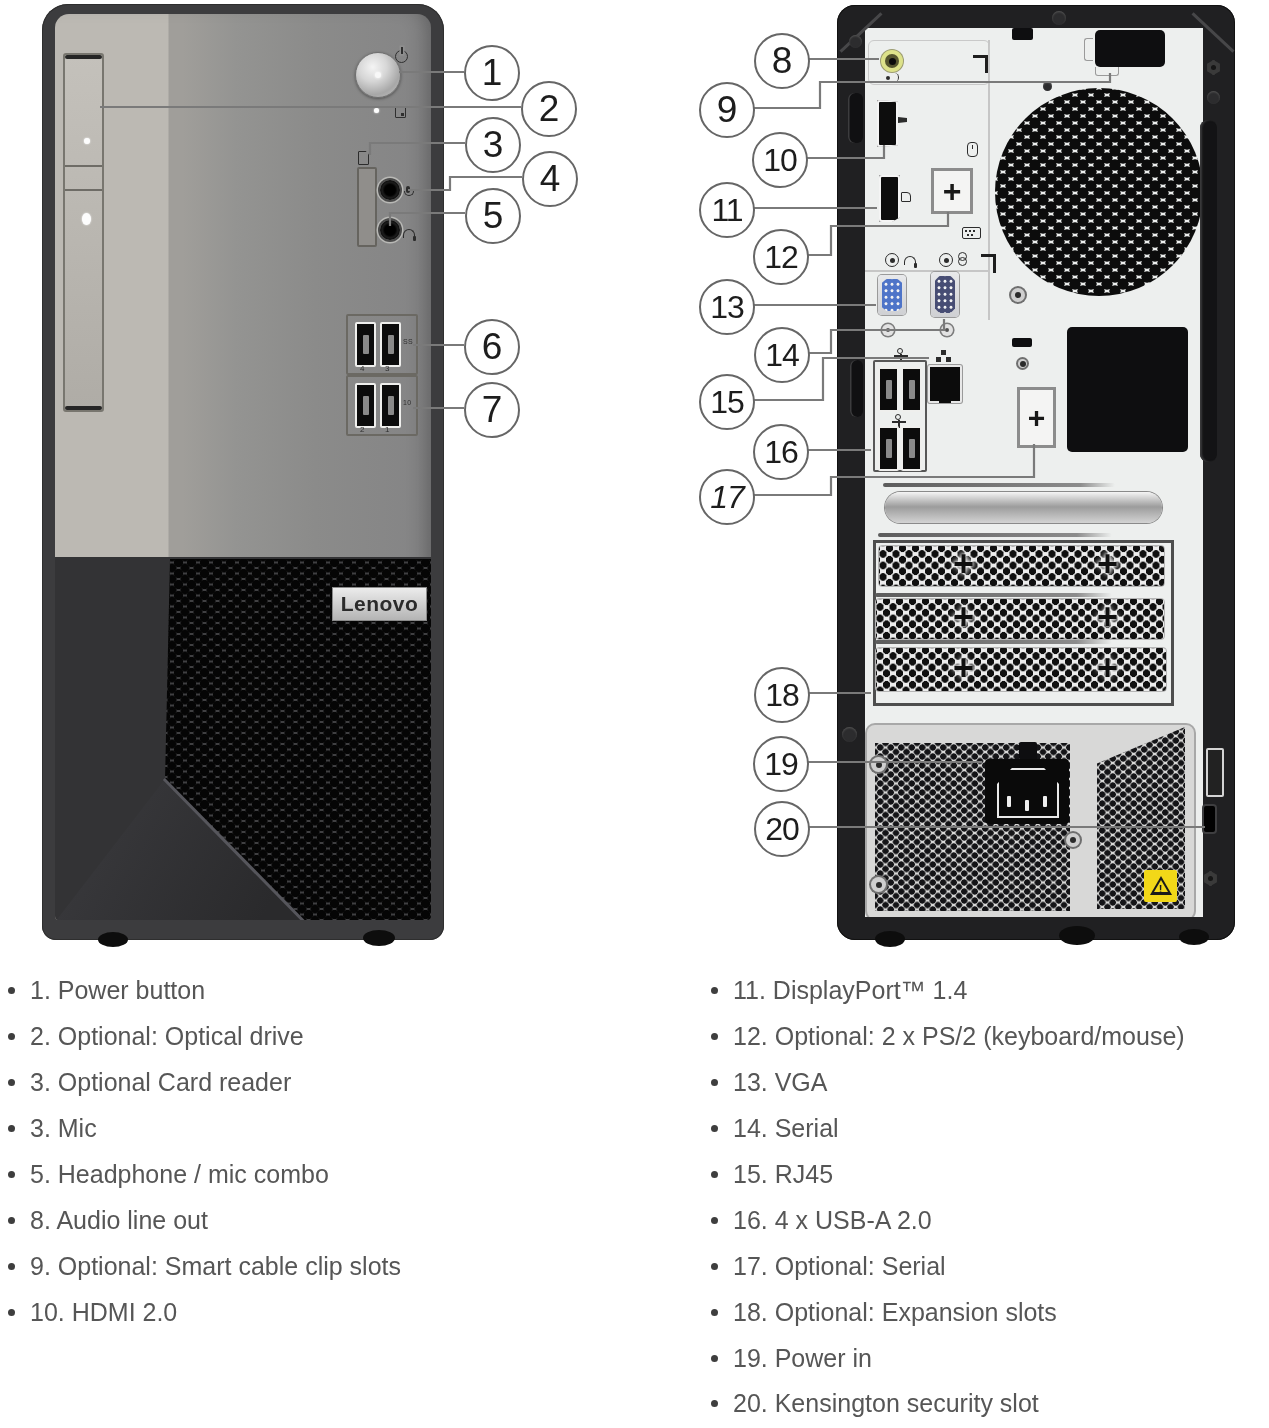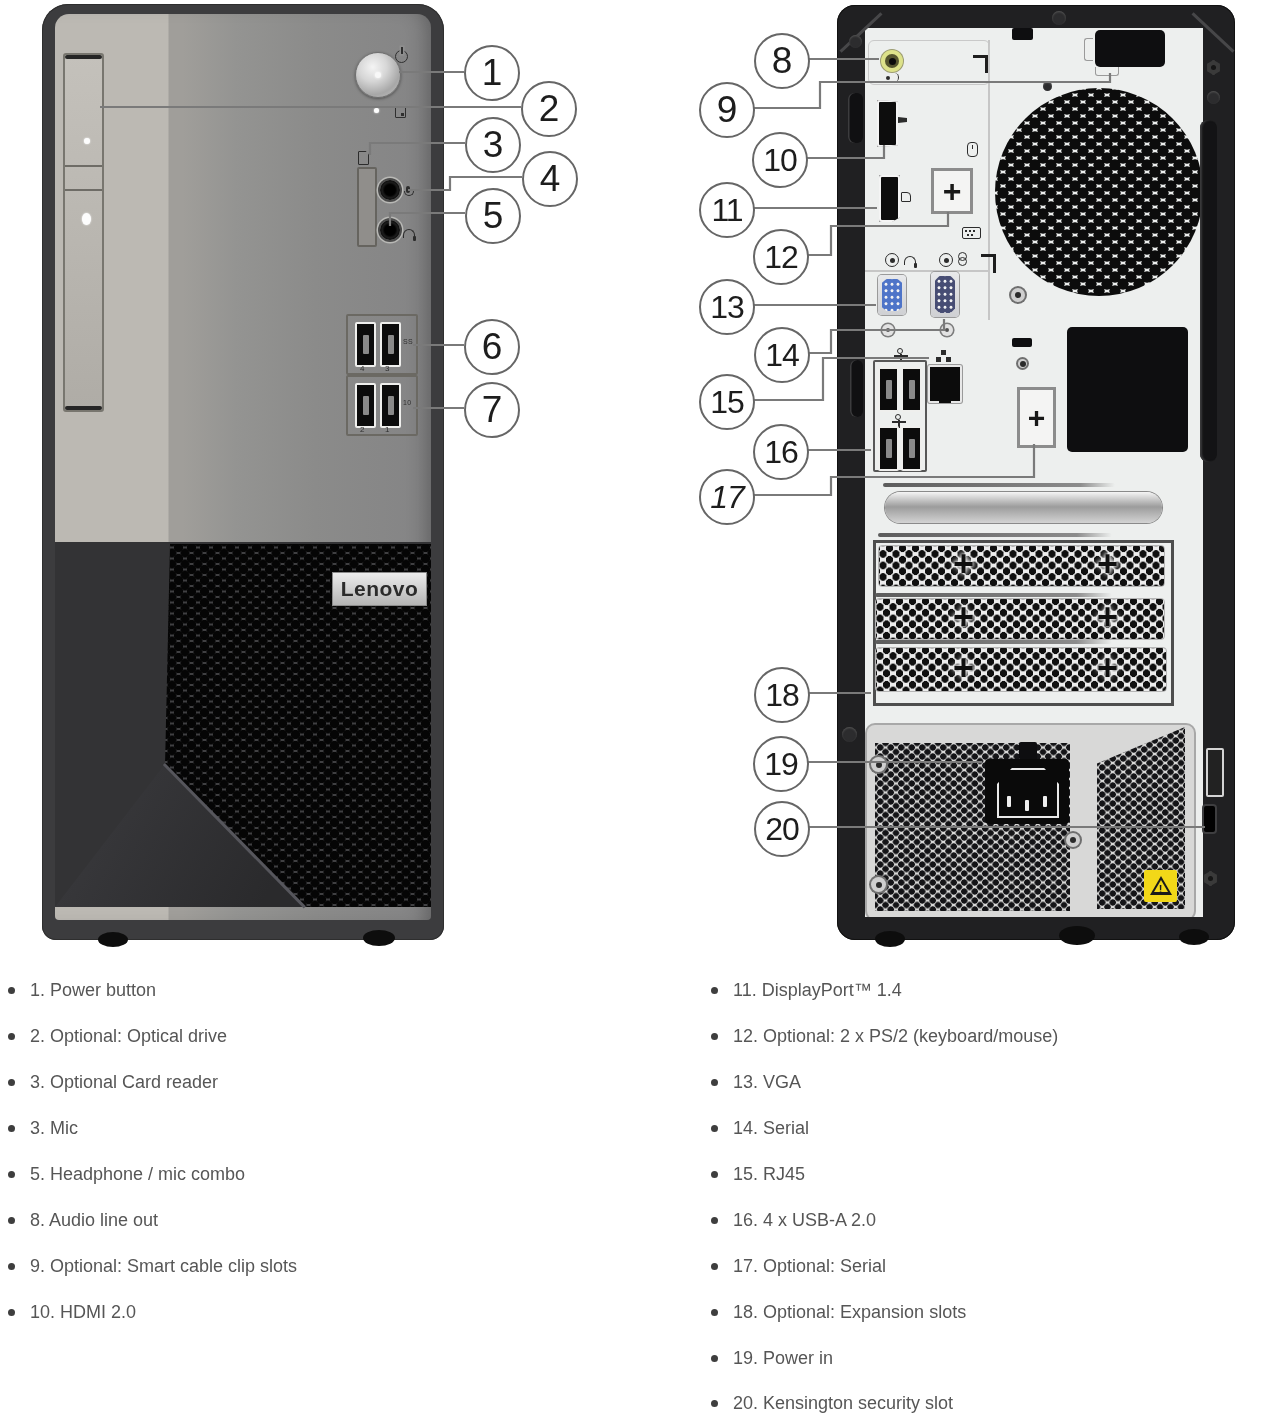--- a/index.html
+++ b/index.html
@@ -34,21 +34,21 @@
         box-shadow:0 0 0 2px #4a4a4a,0 0 0 3.5px #b9b9b6;}
   .ico-mic{width:4px;height:7px;background:#2c2c2c;border-radius:2px;}
   .ico-mic::after{content:"";position:absolute;left:-2px;bottom:-3px;width:8px;height:4px;border:1.4px solid #2c2c2c;border-top:none;border-radius:0 0 5px 5px;}
   .ico-headset{width:10px;height:8px;border:1.8px solid #2c2c2c;border-bottom:none;border-radius:6px 6px 0 0;}
   .ico-headset::after{content:"";position:absolute;right:-2px;bottom:-3px;width:3px;height:5px;background:#2c2c2c;border-radius:1px;}
   .usb-box{width:68px;height:57px;border:2px solid #6b6963;border-radius:2px;}
   .usb-port{width:17px;height:41px;background:#0c0c0c;border:2px solid #efefed;border-radius:2px;}
   .usb-port::after{content:"";position:absolute;left:50%;top:50%;width:6px;height:19px;margin:-9.5px 0 0 -3px;background:#8a8a8a;border-radius:1px;}
   .tiny-num{font-size:8px;color:#2f2f2f;line-height:8px;}
   .tiny-badge{font-size:7px;color:#2f2f2f;line-height:7px;letter-spacing:.3px;}
-  .mesh{left:0;top:528px;width:376px;height:365px;background:#333335;}
+  .mesh{left:0;top:543px;width:376px;height:365px;background:#333335;}
   .mesh-pattern{left:0;top:0;width:376px;height:365px;background-color:#404042;
      background-image:radial-gradient(circle,#050505 4.2px,transparent 4.9px),radial-gradient(circle,#050505 4.2px,transparent 4.9px);
      background-size:13px 11px;background-position:0 0,6.5px 5.5px;
      clip-path:polygon(115px 2px,376px 2px,376px 365px,248px 365px,110px 222px);}
   .prow{left:0;top:0;width:376px;height:365px;background:linear-gradient(118deg,#434347,#2a2a2c 70%);
      clip-path:polygon(110px 222px,250px 365px,0px 365px);}
   .prow-edge{left:110px;top:221px;width:201px;height:3px;background:#56565c;transform:rotate(45.5deg);transform-origin:0 0;}
   .logo{left:277px;top:30px;width:93px;height:32px;background:linear-gradient(180deg,#ececec,#b4b4b4);
         border:1px solid #8a8a8a;display:flex;align-items:center;justify-content:center;
         font-size:21px;font-weight:bold;color:#2b2b2b;letter-spacing:.5px;}
@@ -131,21 +131,21 @@
   .corner-diag{background:#474749;height:3px;}
 
   
   .callout{position:absolute;width:52px;height:52px;border-radius:50%;background:#fff;border:2.6px solid #666;
      display:flex;align-items:center;justify-content:center;color:#1d1d1d;z-index:40;}
   .callout.d1{font-size:37px;} .callout.d2{font-size:32px;letter-spacing:-1px;}
   #leaders{position:absolute;left:0;top:0;z-index:30;pointer-events:none;}
   .legend-col{position:absolute;top:968px;}
   .legend-row{display:flex;align-items:center;height:45.9px;}
   .legend-bullet{width:7px;height:7px;border-radius:50%;background:#3e3e3e;margin-right:15px;flex:0 0 auto;}
-  .legend-text{font-size:18px;color:#565656;white-space:nowrap;}
+  .legend-text{font-size:25px;color:#565656;white-space:nowrap;}
 </style>
 </head>
 <body>
 
 <div class="page">
 
   <div class="abs front">
     <div class="abs front-inner">
 
       <div class="abs bay">

